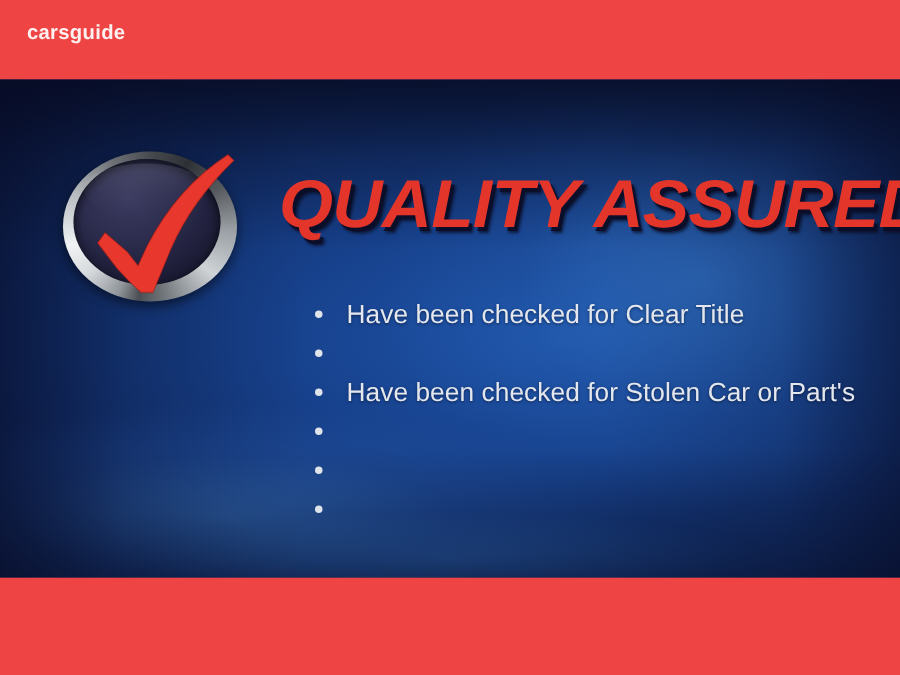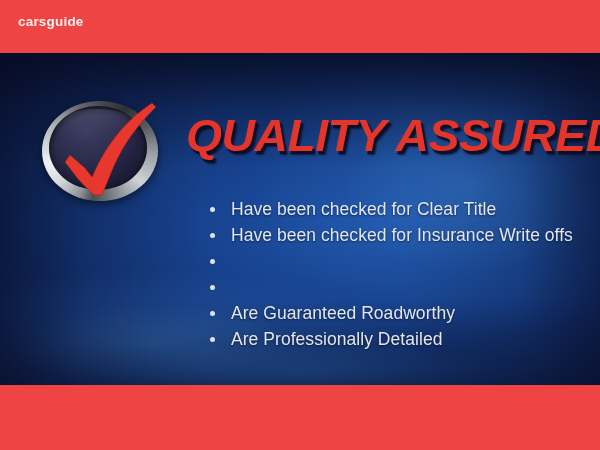--- a/index.html
+++ b/index.html
@@ -214,21 +214,21 @@
         <path d="M 25 64 L 30 57 L 45 70 L 52 79 L 58 66 Q 78 27 112 5 L 116 9
                  Q 88 36 74 68 L 62 97 L 54 97 Q 46 90 38 81 Z" fill="none" stroke="rgba(140,22,18,0.35)" stroke-width="1"></path>
       </svg>
     </div>
 
     <div class="headline">QUALITY ASSURED</div>
 
 
     <ul class="bullets">
       <li><span class="dot"></span><span>Have been checked for Clear Title</span></li>
-      <li><span class="dot"></span><span>Have been checked for Insurance Write offs</span></li>
-      <li><span class="dot"></span></li>
-      <li><span class="dot"></span></li>
-      <li><span class="dot"></span><span>Are Guaranteed Roadworthy</span></li>
-      <li><span class="dot"></span><span>Are Professionally Detailed</span></li>
+      <li><span class="dot"></span></li>
+      <li><span class="dot"></span><span>Have been checked for Stolen Car or Part's</span></li>
+      <li><span class="dot"></span></li>
+      <li><span class="dot"></span></li>
+      <li><span class="dot"></span></li>
     </ul>
 
   </div>
 </div>
 
 </body></html>

